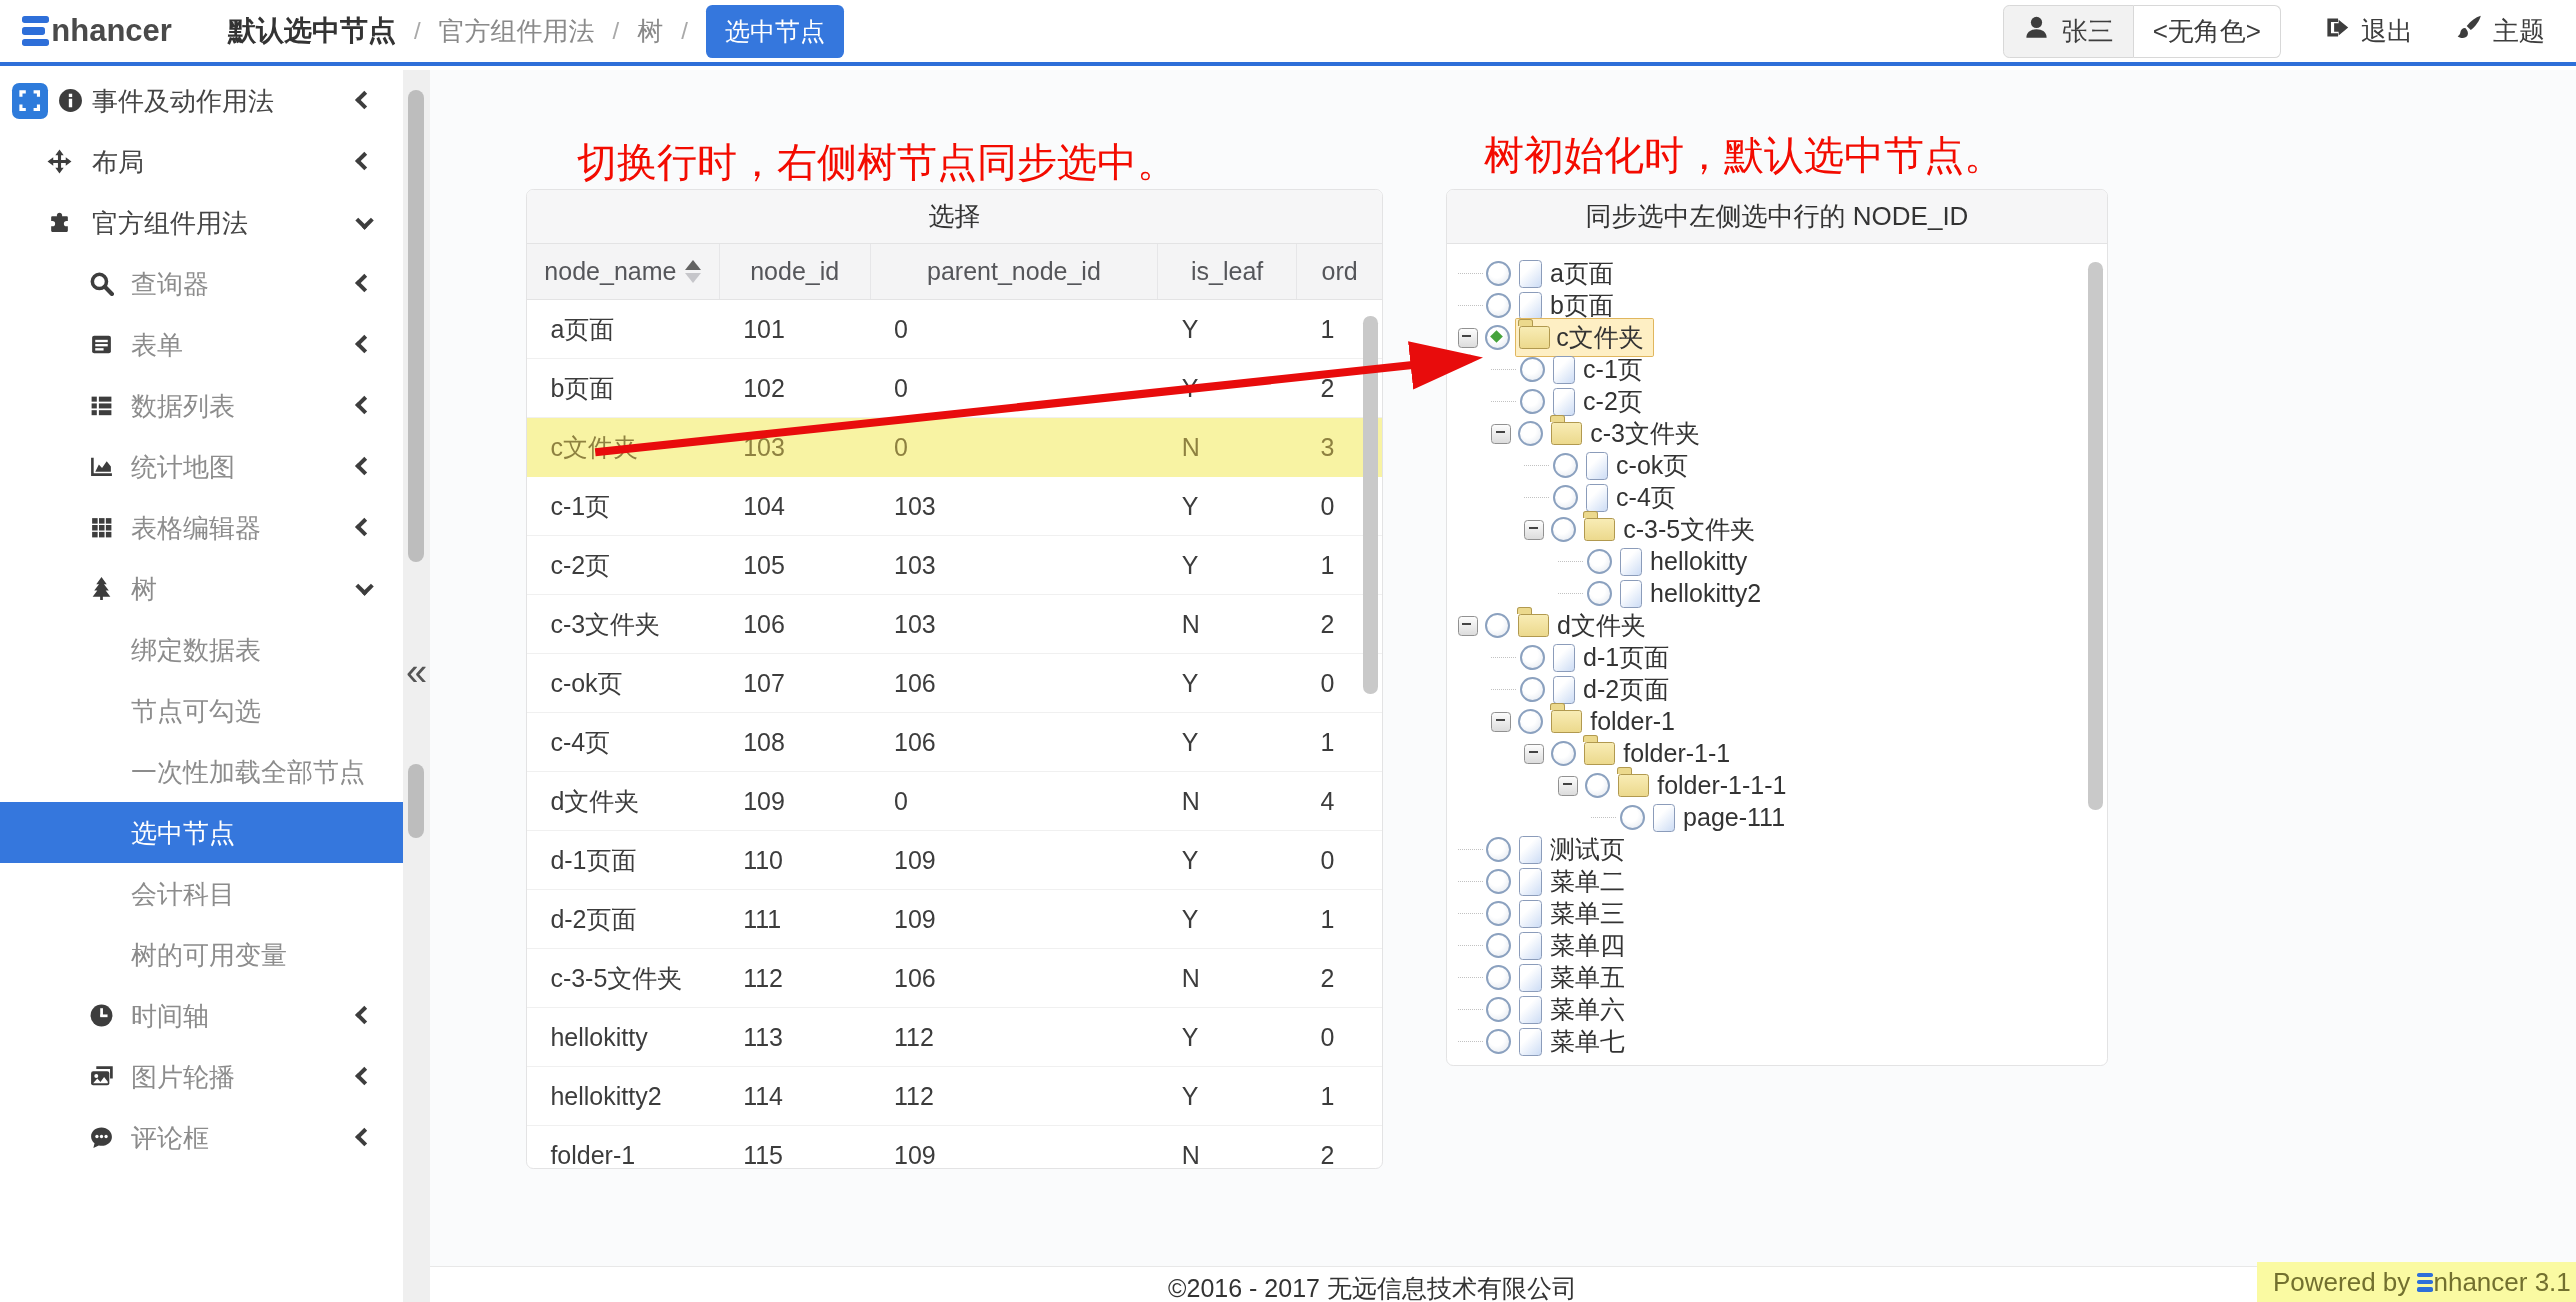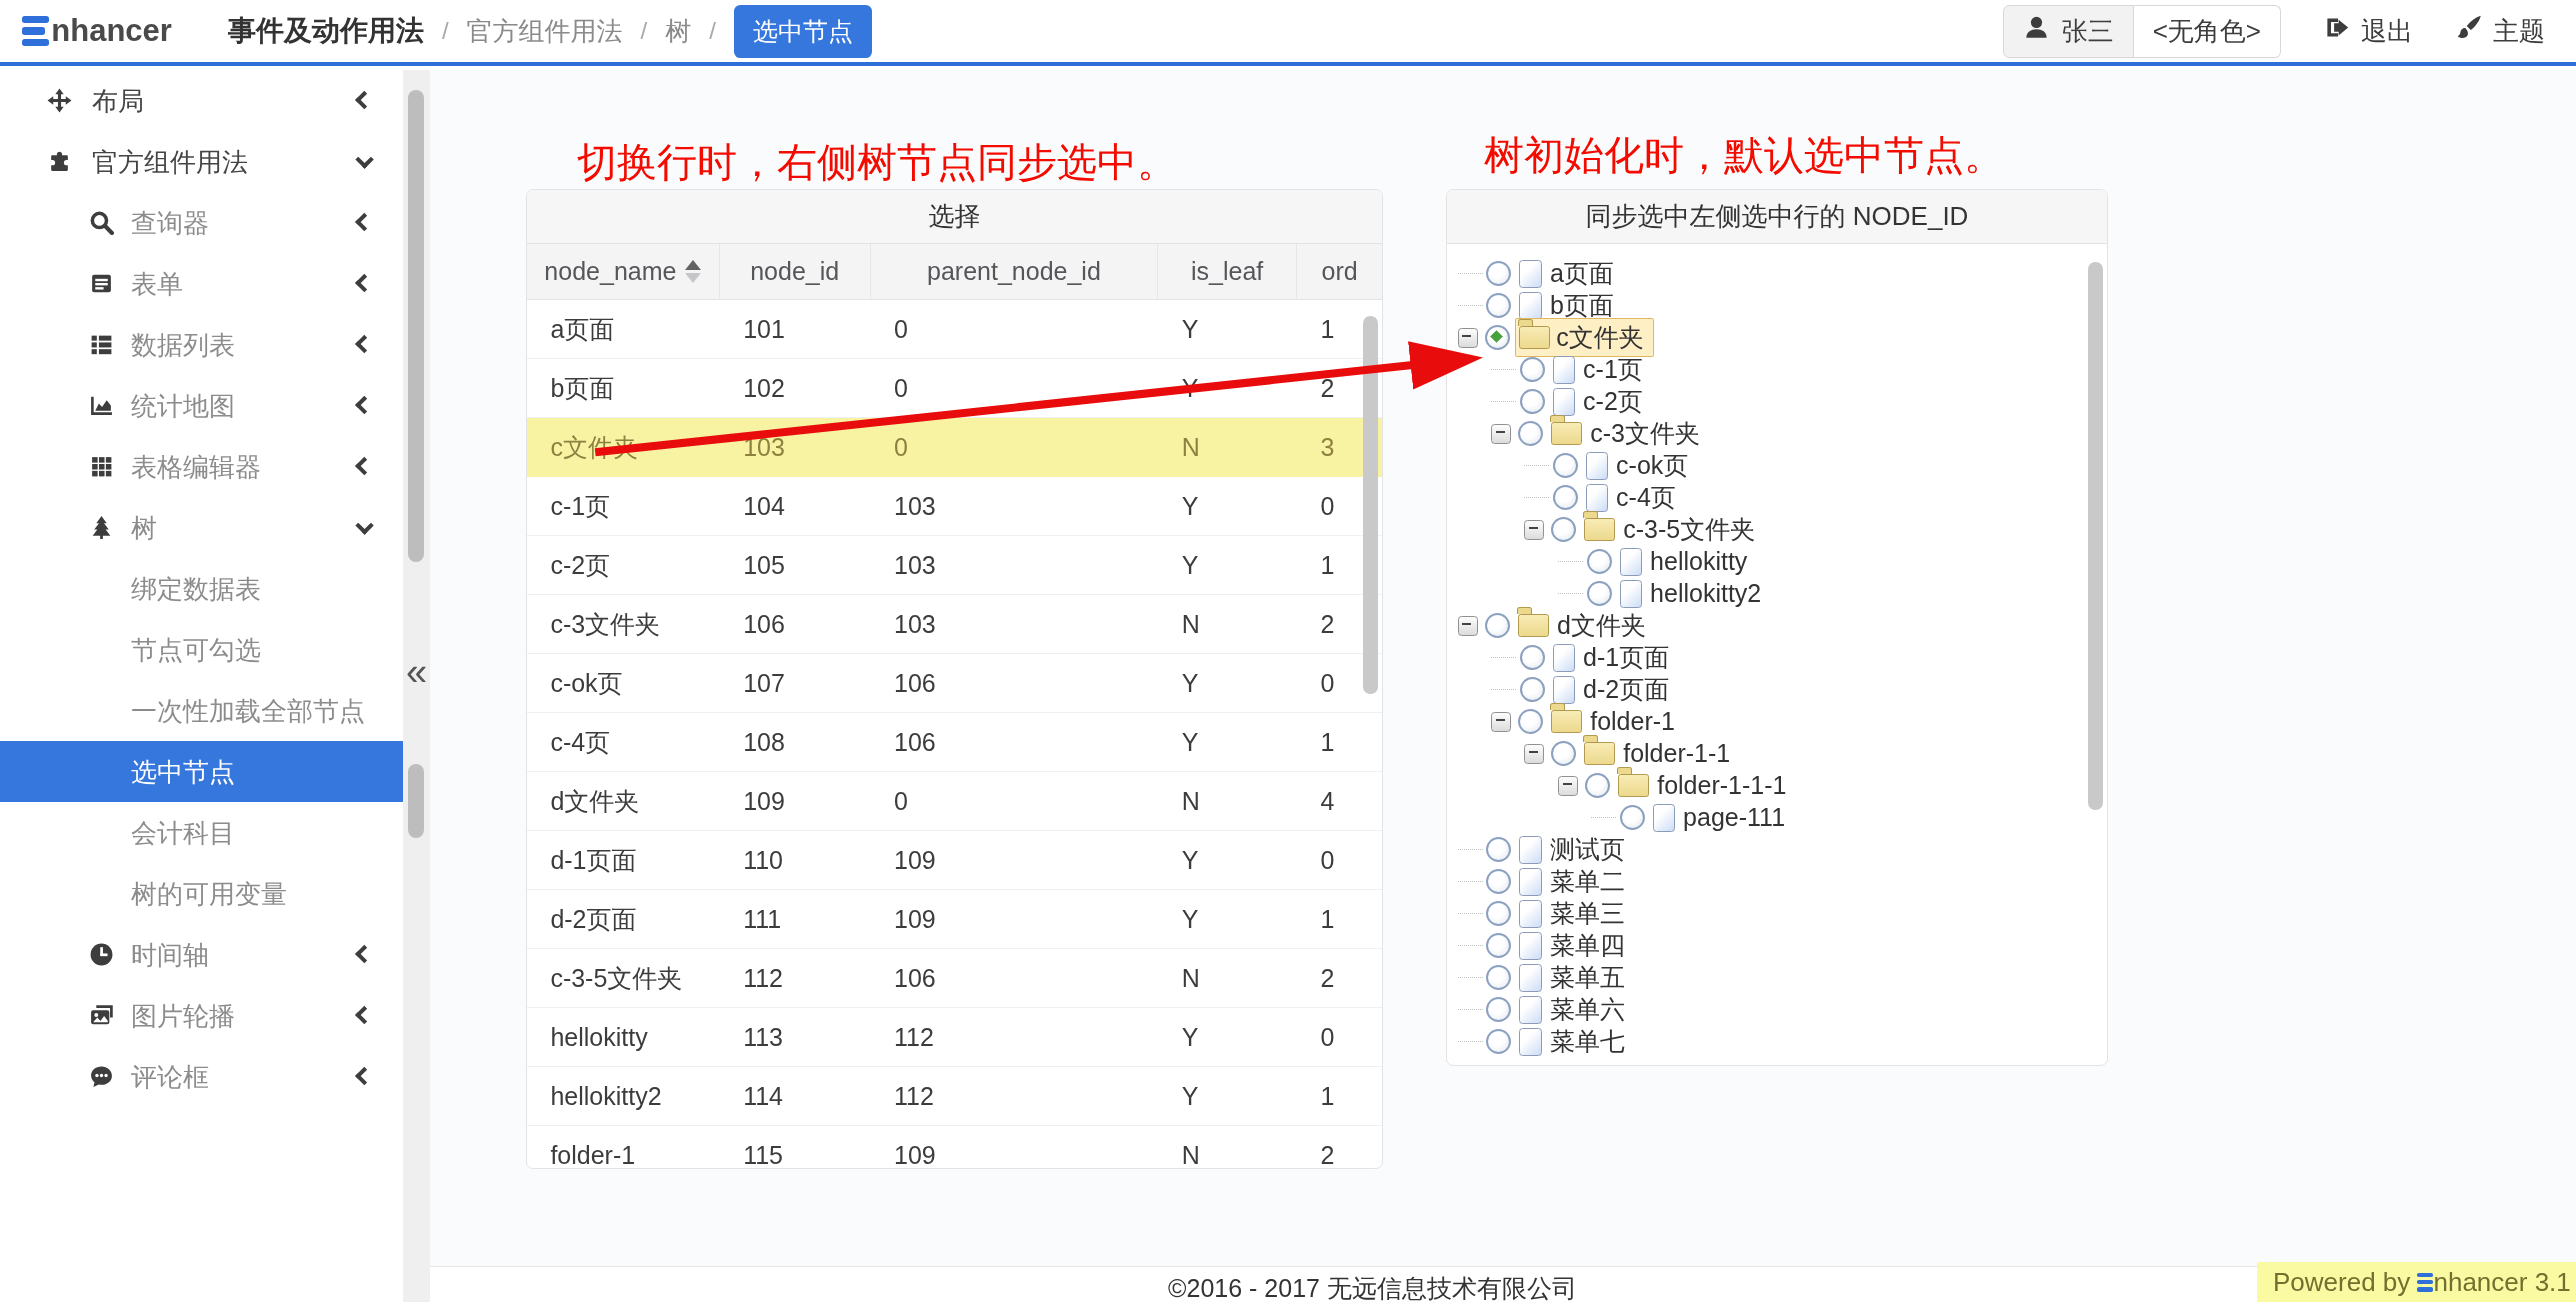--- a/index.html
+++ b/index.html
@@ -117,21 +117,21 @@
 <div id="navbar">
   <div class="logo">
     <span class="logo-bars">
         <i></i>
         <i></i>
         <i></i>
       </span>
     <span class="logo-text">nhancer</span>
   </div>
   <div class="crumbs">
-    <span class="crumb-root">事件及动作用法</span>
+    <span class="crumb-root">默认选中节点</span>
     <span class="crumb-sep">/</span>
     <span class="crumb-link">官方组件用法</span>
     <span class="crumb-sep">/</span>
     <span class="crumb-link">树</span>
     <span class="crumb-sep">/</span>
     <span class="crumb-cur">选中节点</span>
   </div>
   <div class="nav-right">
     <div class="user-group">
       <span class="user-seg name">
@@ -156,20 +156,36 @@
       <span class="nicon"><svg width="27" height="27" viewBox="0 0 24 24">
             <path fill="#3d3d3d" d="M22 1.5 c-4.5 1.2-9.5 5.3-12.5 9.2 l3.6 3.6 C17 11.3 21 6 22 1.5 Z"></path>
             <path fill="#3d3d3d" d="M8.3 12.5 c-2.2-.2-4.3 1.6-4.4 3.8 -.1 1.7-1 2.7-2.4 3.4 1.8 2 7.3 2.6 8.8-.8 .8-1.9.2-4-2-6.4 Z"></path>
           </svg></span>
       <span>主题</span>
     </span>
   </div>
 </div>
 
 <div id="sidebar">
+    <div class="sb-item l1 first">
+      <span class="fsq">
+        <svg width="23.4" height="23.4" viewBox="0 0 24 24">
+          <path d="M3 8 V3 h5 M16 3 h5 v5 M21 16 v5 h-5 M8 21 H3 v-5" fill="none" stroke="#fff" stroke-width="3.2"></path>
+        </svg>
+      </span>
+      <span class="ic">
+        <svg width="25" height="25" viewBox="0 0 24 24">
+          <circle cx="12" cy="12" r="11" fill="#3d3d3d"></circle>
+          <rect x="10.4" y="5.5" width="3.2" height="3.2" fill="#fff"></rect>
+          <rect x="10.4" y="10.3" width="3.2" height="8.2" fill="#fff"></rect>
+        </svg>
+      </span>
+      <span class="sb-label">事件及动作用法</span>
+      <span class="chev left"></span>
+    </div>
     <div class="sb-item l1">
       <span class="ic">
         <svg width="25" height="25" viewBox="0 0 24 24">
           <path fill="#3d3d3d" d="M12 0.5 L16 6 H13.5 V10.5 H18 V8 L23.5 12 L18 16 V13.5 H13.5 V18 H16 L12 23.5 L8 18 H10.5 V13.5 H6 V16 L0.5 12 L6 8 V10.5 H10.5 V6 H8 Z"></path>
         </svg>
       </span>
       <span class="sb-label">布局</span>
       <span class="chev left"></span>
     </div>
     <div class="sb-item l1">

